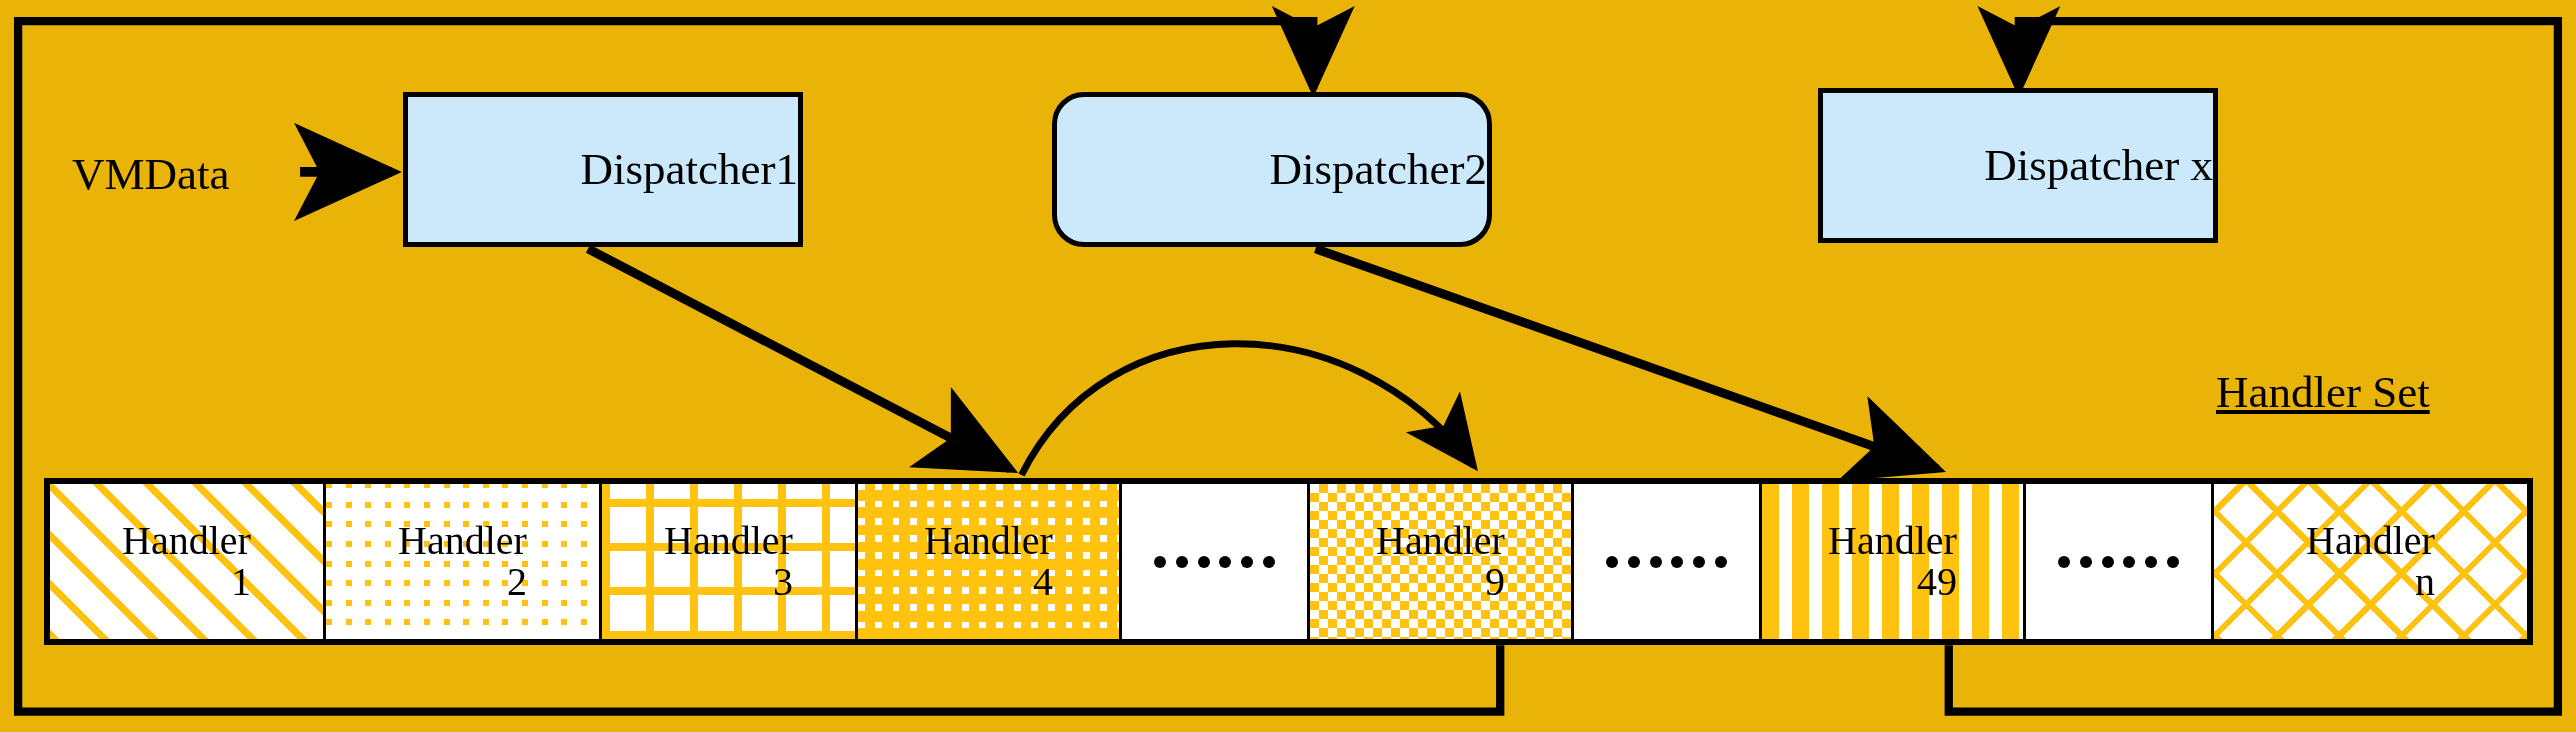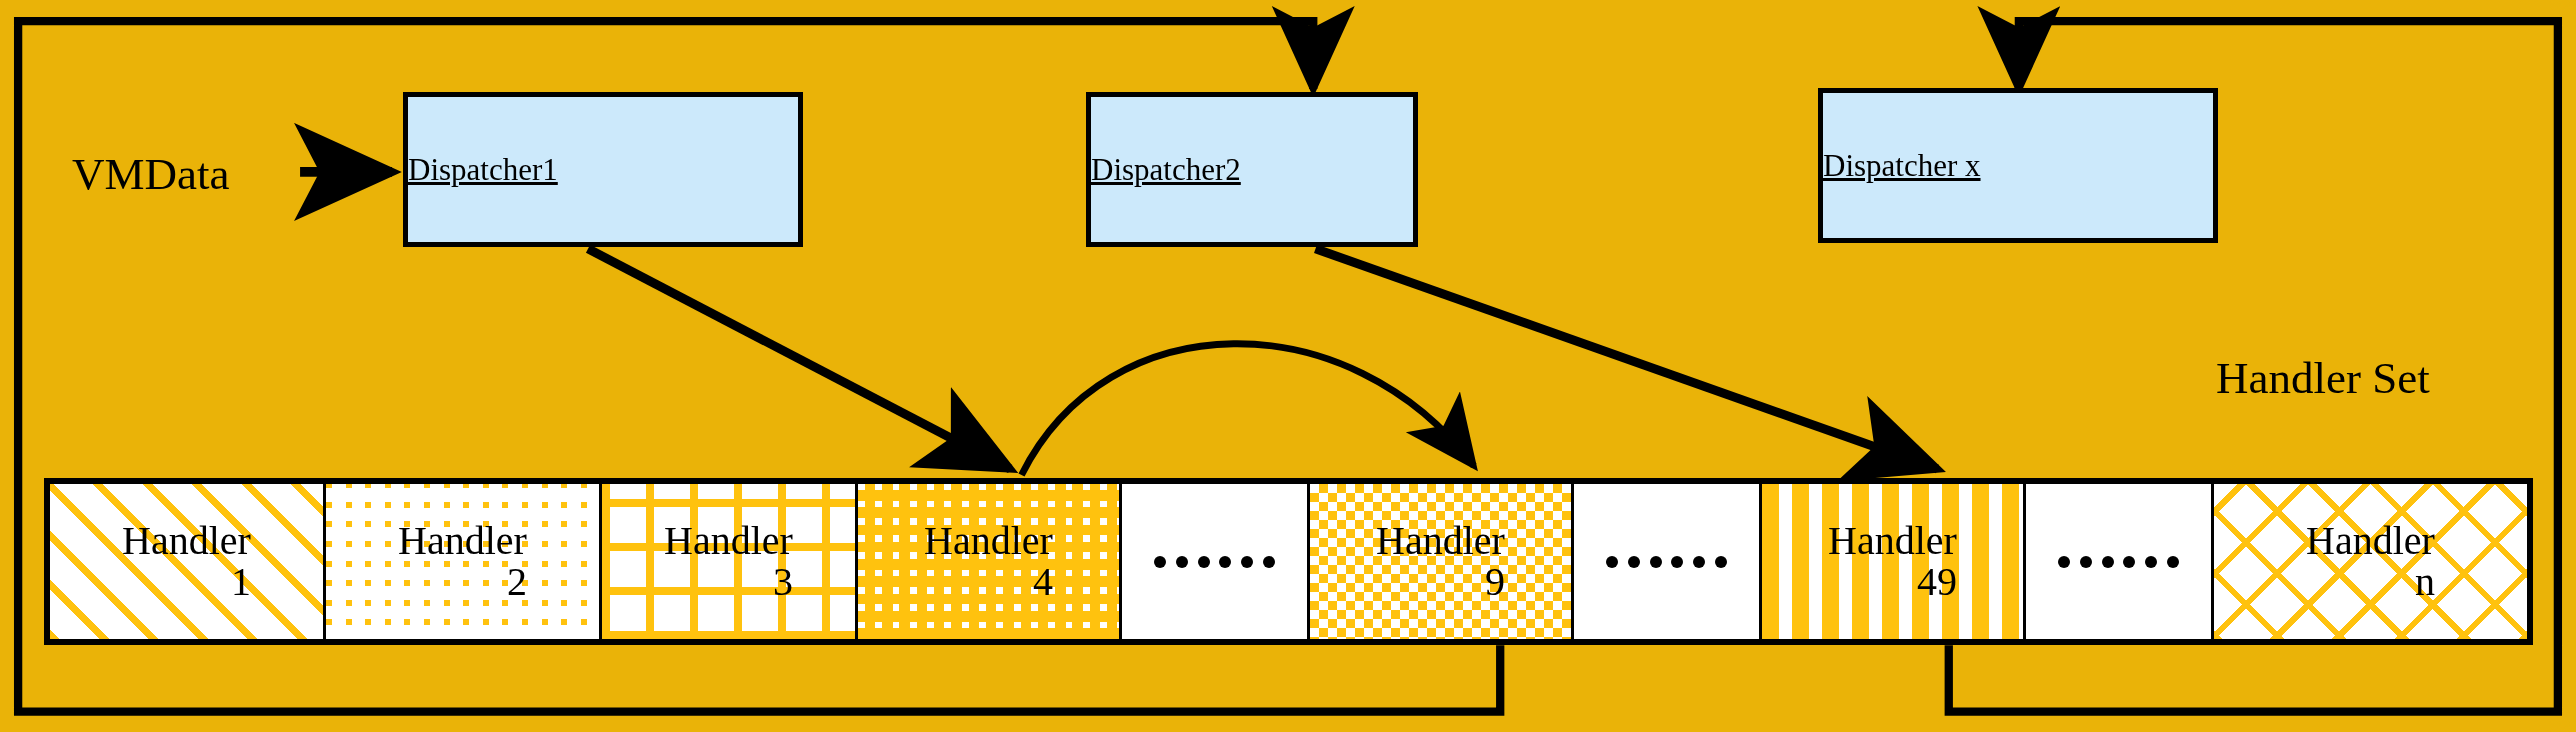--- a/index.html
+++ b/index.html
@@ -6,25 +6,24 @@
   html,body{margin:0;padding:0;background:#ffffff;}
   body{font-family:"Liberation Serif","DejaVu Serif",serif;}
   #stage{position:relative;width:2576px;height:732px;background:#eab308;overflow:hidden;}
   #svgroot{position:absolute;left:0;top:0;width:2576px;height:732px;}
 
   .dispatcher-box{
     position:absolute;
     background:#cce9fb;
     border:5.3px solid #000;
     box-sizing:border-box;
-    display:flex;align-items:center;justify-content:flex-start;
-    font-size:31px;line-height:1;color:#000;
+    display:flex;align-items:center;justify-content:flex-end;
+    font-size:45px;line-height:1;color:#000;
     font-family:"Liberation Serif","DejaVu Serif",serif;
     white-space:nowrap;
-    text-decoration:underline;
   }
   .vmdata-label{
     position:absolute;
     font-size:45px;color:#000;white-space:nowrap;
     font-family:"Liberation Serif","DejaVu Serif",serif;
   }
   .handler-set-label{
     position:absolute;
     font-size:45px;color:#000;white-space:nowrap;
     font-family:"Liberation Serif","DejaVu Serif",serif;
@@ -173,29 +172,29 @@
       <path class="arrow-line" stroke-width="9" d="M1355,630 C1470,400 1790,400 1955,618" marker-end="url(#ah)"></path>
     </g>
   </svg>
 
   <div class="vmdata-label" style="left:72px;top:148px;">VMData</div>
 
   <div class="dispatcher-box" style="left:403px;top:92px;width:400px;height:155px;">
     <span>Dispatcher1</span>
   </div>
 
-  <div class="dispatcher-box" style="left:1086px;top:92px;width:332px;height:155px;">
+  <div class="dispatcher-box" style="left:1052px;top:92px;width:440px;height:155px;border-radius:32px;">
     <span>Dispatcher2</span>
   </div>
 
   <div class="dispatcher-box" style="left:1818px;top:88px;width:400px;height:155px;">
     <span>Dispatcher x</span>
   </div>
 
-  <div class="handler-set-label" style="left:2216px;top:352px;">Handler Set</div>
+  <div class="handler-set-label" style="left:2216px;top:366px;text-decoration:underline;">Handler Set</div>
 
   <div id="handler-strip">
 
     <div class="handler-cell" style="flex:0 0 276px;">
       <div class="pat pat-diag"></div>
       <div class="txt">
         <span>Handler</span>
         <span class="idx">1</span>
       </div>
     </div>

